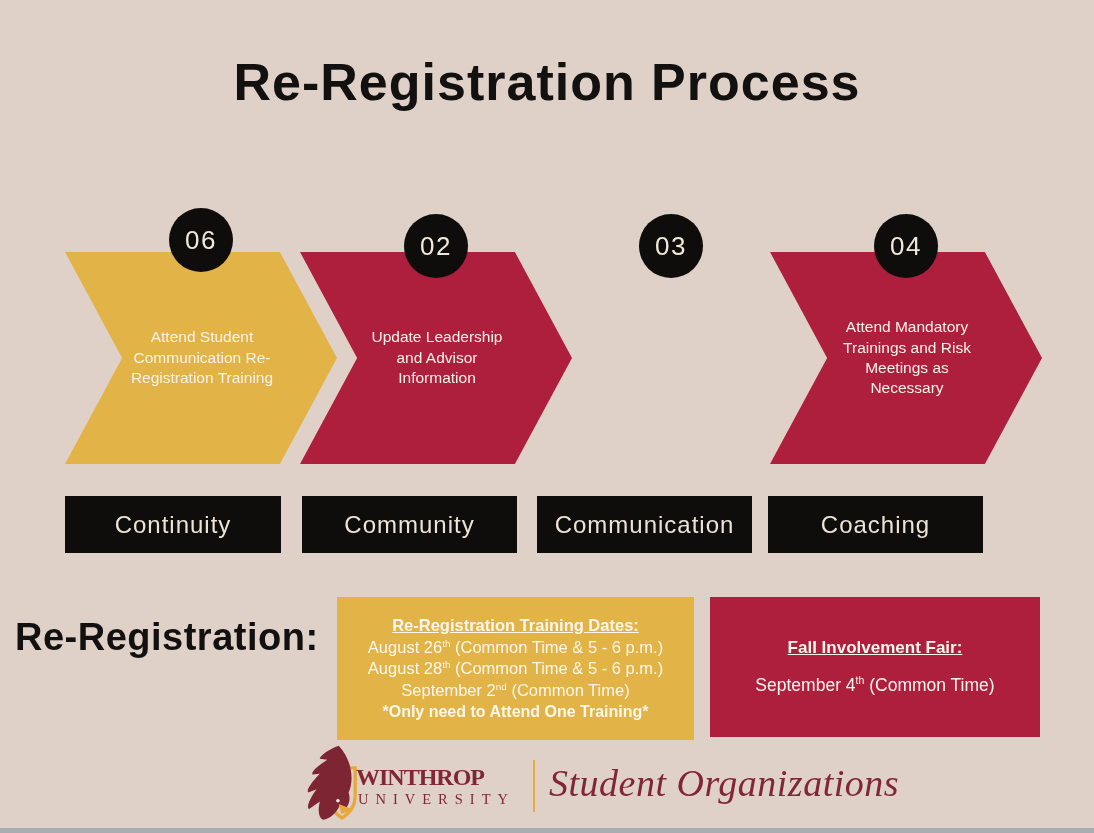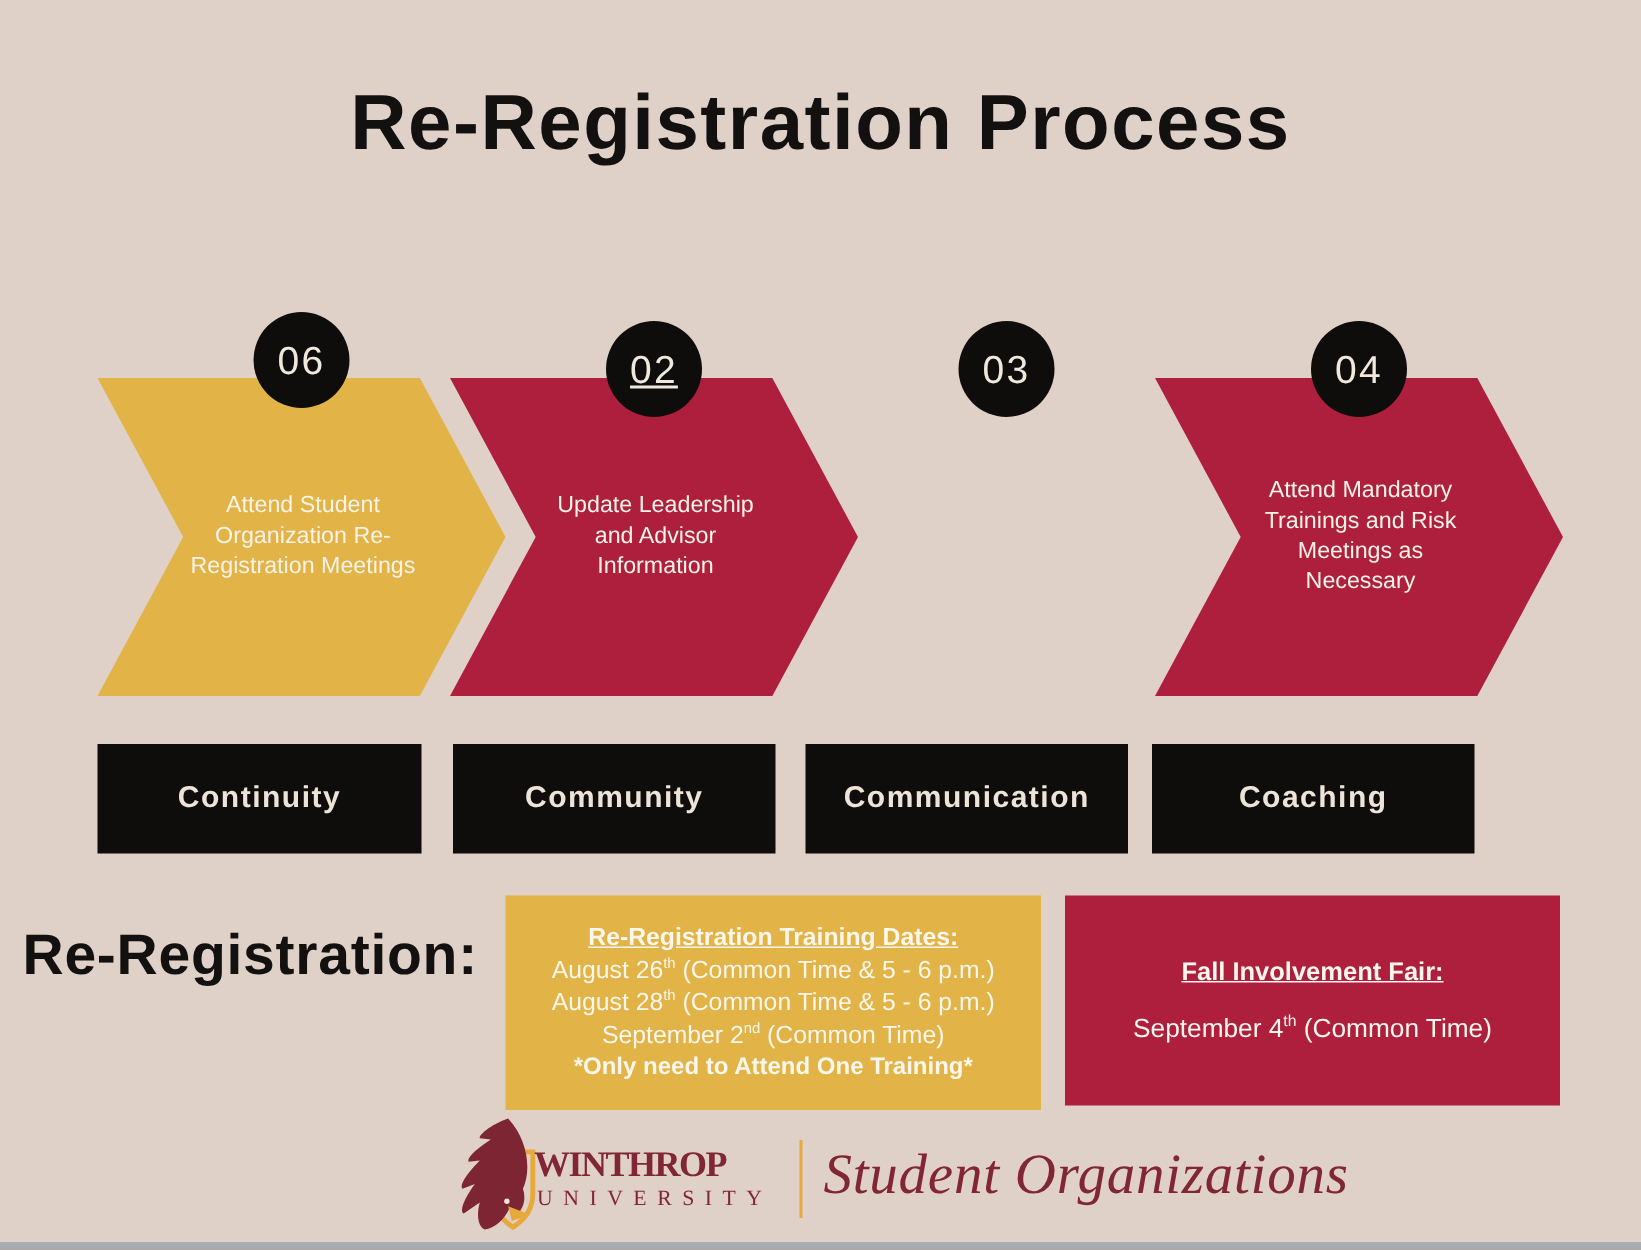--- a/index.html
+++ b/index.html
@@ -47,29 +47,29 @@
   .chevron-3{left:535px;}
   .chevron-4{left:770px;}
   .num-circle{
     position:absolute;top:214px;width:64px;height:64px;border-radius:50%;
     background:var(--black);
     display:flex;align-items:center;justify-content:center;
     color:var(--cream);font-size:26px;font-weight:500;letter-spacing:1.5px;
     z-index:3;
   }
   .num-1{left:169px;top:208px;}
-  .num-2{left:404px;text-decoration:underline;}
+  .num-2{left:404px;}
   .num-3{left:639px;}
   .num-4{left:874px;}
   
   .category-box{
-    position:absolute;top:496px;width:215px;height:73px;
+    position:absolute;top:496px;width:215px;height:57px;
     background:var(--black);
     display:flex;align-items:center;justify-content:center;
-    color:#EDE3D6;font-size:20px;font-weight:700;letter-spacing:1px;
+    color:#EDE3D6;font-size:24px;font-weight:400;letter-spacing:1px;
   }
   .cat-1{left:65px;width:216px;}
   .cat-2{left:302px;}
   .cat-3{left:537px;}
   .cat-4{left:768px;}
   
   .rereg-heading{
     position:absolute;left:15px;top:616px;
     font-size:38px;font-weight:800;letter-spacing:.5px;color:#121110;
   }
@@ -119,21 +119,21 @@
   }
 </style>
 </head>
 <body>
 
 <div class="canvas">
 
   <h1 class="title">Re-Registration Process</h1>
 
   <div class="chevron gold chevron-1">
-    <div class="desc">Attend Student Organization Re-Registration Meetings</div>
+    <div class="desc">Attend Student Communication Re-Registration Training</div>
   </div>
   <div class="chevron crimson chevron-2">
     <div class="desc">Update Leadership and Advisor Information</div>
   </div>
   <div class="chevron crimson chevron-4">
     <div class="desc">Attend Mandatory Trainings and Risk Meetings as Necessary</div>
   </div>
 
   <div class="num-circle num-1">06</div>
   <div class="num-circle num-2">02</div>

